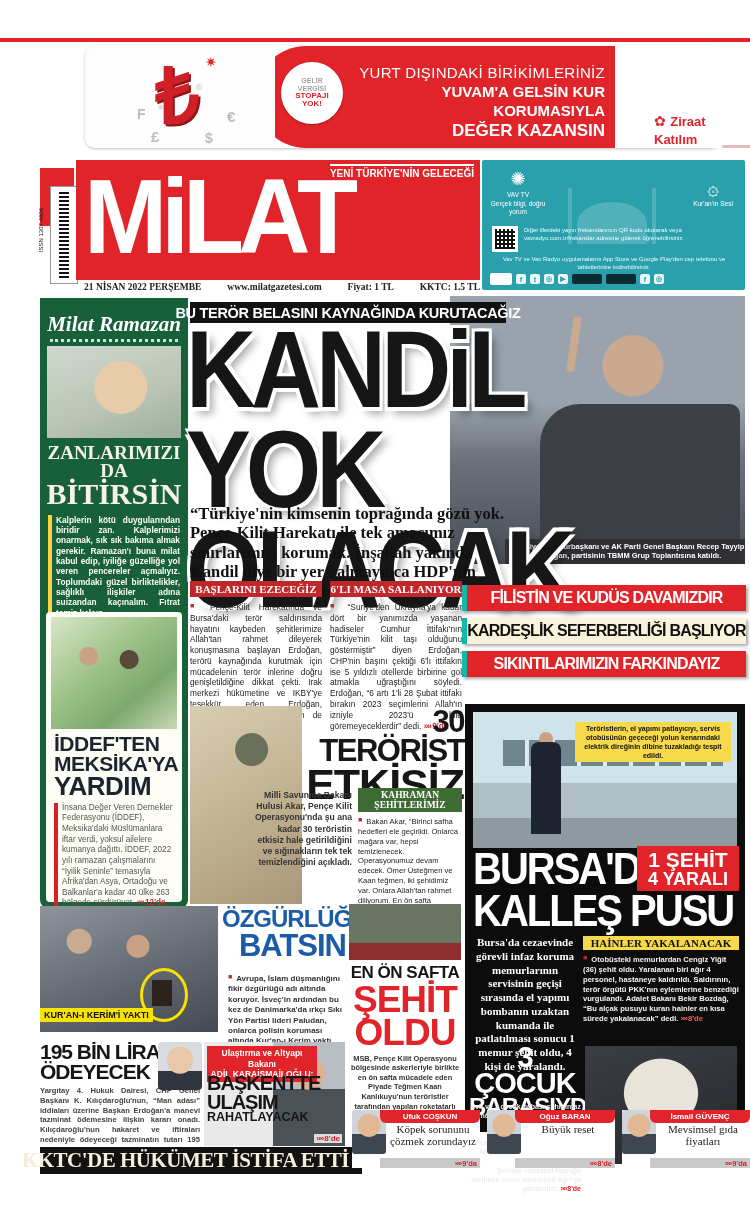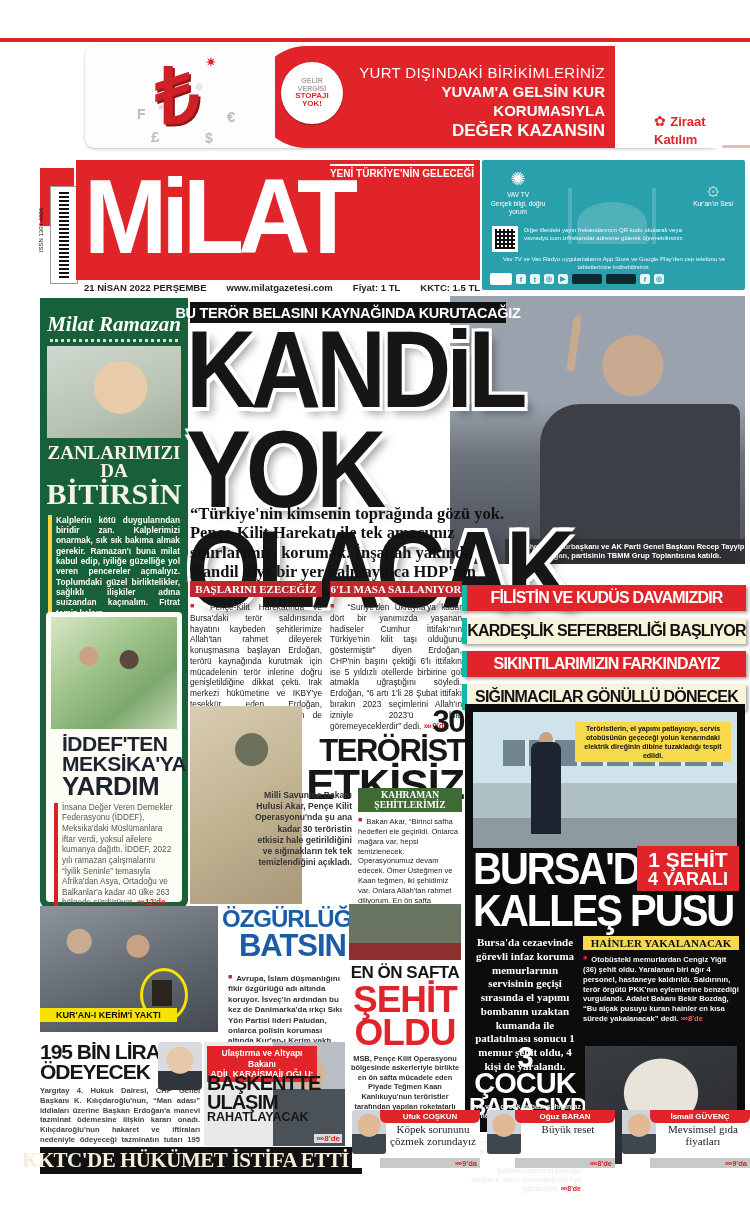--- a/index.html
+++ b/index.html
@@ -44,21 +44,21 @@
         display:flex;align-items:center;justify-content:center;}
   .issn-bars{width:10px;height:86px;background:repeating-linear-gradient(180deg,#111 0 2px,#fff 2px 4px);}
   .issn-num{position:absolute;left:-32px;top:40px;transform:rotate(-90deg);font-size:6px;color:#111;white-space:nowrap;}
   .logo-stub{left:40px;top:168px;width:34px;height:58px;background:#e1242a;}
   .logo-block{left:76px;top:160px;width:404px;height:120px;background:#e1242a;}
   .logo-word{position:absolute;left:8px;top:-4px;font-size:100px;font-weight:bold;color:#fff;
       letter-spacing:-6px;transform:scaleY(1.05);transform-origin:top left;font-family:"Liberation Sans",sans-serif;}
   .logo-slogan{position:absolute;right:6px;top:4px;font-size:10px;font-weight:bold;color:#fff;
       border-top:2px solid #fff;padding-top:2px;}
   .dateline{left:84px;top:282px;width:396px;display:flex;justify-content:space-between;
-      font-size:9.5px;font-weight:bold;color:#222;}
+      font-size:9.5px;font-weight:bold;color:#222;font-family:Liberation Serif, serif;}
 
   
   .vav{left:482px;top:160px;width:263px;height:130px;background:#2aa0ac;color:#fff;border-radius:2px;}
   .vav .dome{position:absolute;left:95px;top:42px;width:70px;height:42px;background:rgba(255,255,255,.18);
       border-radius:50% 50% 0 0;}
   .vav .minaret{position:absolute;top:28px;width:4px;height:56px;background:rgba(255,255,255,.18);}
   .vav-title{position:absolute;left:40px;top:8px;width:190px;text-align:center;
       font-family:"Liberation Serif",serif;font-size:17px;font-weight:bold;line-height:1.2;letter-spacing:.5px;}
   .vav-logo-l{position:absolute;left:8px;top:8px;width:56px;text-align:center;font-size:6.5px;line-height:1.3;}
   .vav-logo-l .glyph{font-size:18px;}
@@ -98,21 +98,21 @@
   .gr-author .nm{color:#ffd23f;font-weight:bold;}
   .gr-author .pg{color:#fff;font-weight:bold;}
   .gr-author .pg::before{content:"\BB\BB\A0";}
   .whitebox{position:absolute;left:46px;top:612px;width:136px;height:290px;background:#fdfdf6;border-radius:4px;
       color:#222;}
   .wb-photo{margin:5px;height:112px;background:
       radial-gradient(circle at 30% 35%, #caa184 0 9px, transparent 10px),
       radial-gradient(circle at 62% 38%, #5b4a3c 0 9px, transparent 10px),
       linear-gradient(140deg,#d8e6c7,#9fc48a 40%,#7da86e 70%,#c7d9b5),
       #a8c695;}
-  .wb-title{font-size:21px;font-weight:bold;color:#1d2430;line-height:.95;margin:2px 16px;letter-spacing:-.5px;}
+  .wb-title{font-size:21px;font-weight:bold;color:#1d2430;line-height:.95;margin:2px 8px;letter-spacing:-.5px;}
   .wb-body{margin:4px 8px;font-size:8.2px;line-height:1.3;color:#555;border-left:4px solid #d92027;padding-left:4px;}
   .wb-body .pageref{font-size:8.2px;}
 
   
   .erdogan{left:450px;top:296px;width:295px;height:268px;background:
       radial-gradient(circle at 62% 26%, #c9a98f 0 30px, transparent 31px),
       linear-gradient(180deg,#9aa3ad 0 40%,#6d737d 60%,#474c55);}
   .erdogan .suit{position:absolute;left:90px;top:108px;width:200px;height:160px;background:#3c3f46;
       border-radius:40px 10px 0 0;}
   .erdogan .finger{position:absolute;left:120px;top:20px;width:8px;height:56px;background:#c9a98f;border-radius:4px;transform:rotate(8deg);}
@@ -184,21 +184,21 @@
       linear-gradient(160deg,#3a3d42,#26282c);}
 
   
   .ozg-photo{left:40px;top:906px;width:178px;height:126px;background:
       radial-gradient(circle at 22% 28%, #c9ab92 0 12px, transparent 13px),
       radial-gradient(circle at 55% 32%, #caa184 0 11px, transparent 12px),
       linear-gradient(160deg,#8d949c,#5f656d 60%,#454a52);}
   .ozg-circle{position:absolute;left:100px;top:62px;width:42px;height:48px;border:3px solid #f7e200;border-radius:50%;}
   .ozg-book{position:absolute;left:112px;top:74px;width:20px;height:26px;background:#2c241c;}
   .ozg-label{position:absolute;left:0;bottom:10px;background:#f7e200;color:#111;font-weight:bold;font-size:9px;
-      padding:2px 16px;}
+      padding:2px 4px;}
   .ozg-head{left:222px;top:908px;width:124px;text-align:right;color:#1b5ca8;font-weight:bold;line-height:.95;letter-spacing:-1px;}
   .ozg-head .a{font-size:24px;display:block;}
   .ozg-head .b{font-size:31px;display:block;}
   .ozg-body{left:228px;top:972px;width:118px;font-size:8px;line-height:1.3;color:#333;font-weight:bold;}
 
   
   .lira195{left:40px;top:1042px;width:160px;}
   .lira195 .t{font-size:21px;font-weight:bold;letter-spacing:-1px;line-height:.95;color:#161616;}
   .kili{position:absolute;right:-2px;top:0;width:44px;height:48px;background:
       radial-gradient(circle at 50% 38%, #e8c8a8 0 13px, transparent 14px),
@@ -379,21 +379,20 @@
       <div class="subbody bullet">
         <span>“Suriye'den Ukrayna'ya kadar dört bir yanımızda yaşanan hadiseler Cumhur İttifakı'nın Türkiye'nin kilit taşı olduğunu göstermiştir” diyen Erdoğan, CHP'nin başını çektiği 6'lı ittifakın ise 5 yıldızlı otellerde birbirine gol atmakla uğraştığını söyledi. Erdoğan, “6 artı 1'li 28 Şubat ittifakı bırakın 2023 seçimlerini Allah'ın izniyle 2023'ü bile göremeyeceklerdir” dedi.</span>
         <span class="pageref">9'da</span>
       </div>
     </div>
   </div>
   <div class="abs stack">
     <div class="bar red">FİLİSTİN VE KUDÜS DAVAMIZDIR</div>
     <div class="bar cream">KARDEŞLİK SEFERBERLİĞİ BAŞLIYOR</div>
     <div class="bar red">SIKINTILARIMIZIN FARKINDAYIZ</div>
-    <div class="bar cream">SIĞINMACILAR GÖNÜLLÜ DÖNECEK</div>
   </div>
 
   <div class="abs soldier photo"></div>
   <div class="abs t30-head">
     <span class="a">30 TERÖRİST</span>
     <span class="b">ETKİSİZ</span>
   </div>
   <div class="abs t30-lead">Milli Savunma Bakanı Hulusi Akar, Pençe Kilit Operasyonu'nda şu ana kadar 30 teröristin etkisiz hale getirildiğini ve sığınakların tek tek temizlendiğini açıkladı.</div>
   <div class="abs kahraman">
     <div class="kh-head">KAHRAMAN ŞEHİTLERİMİZ</div>

